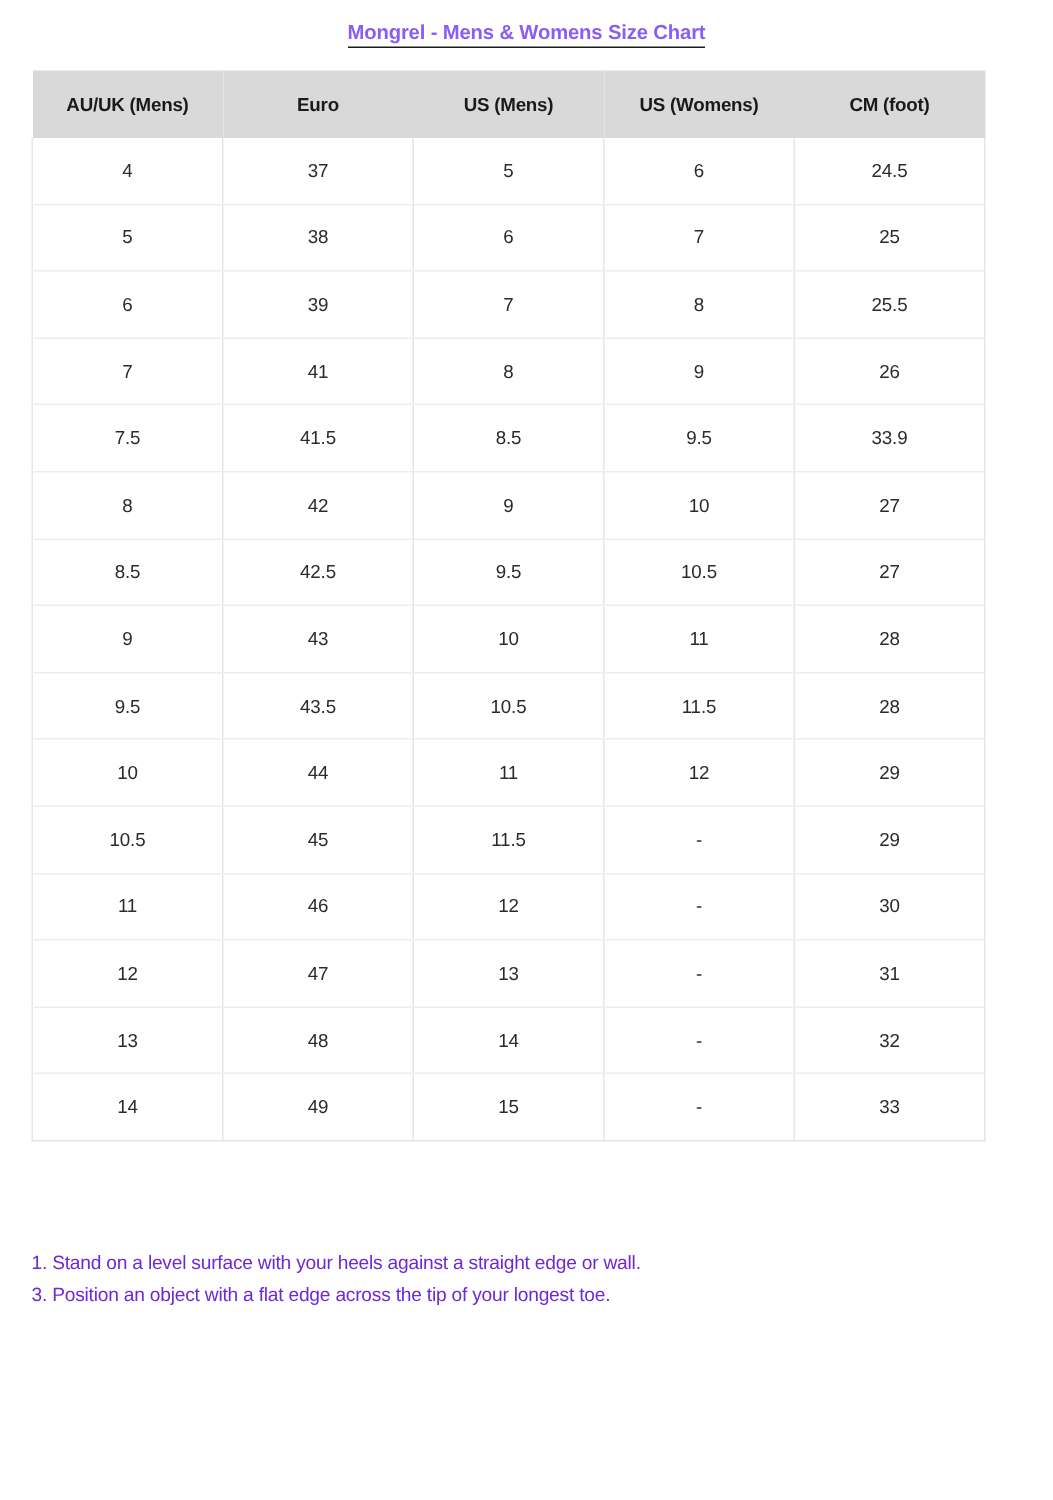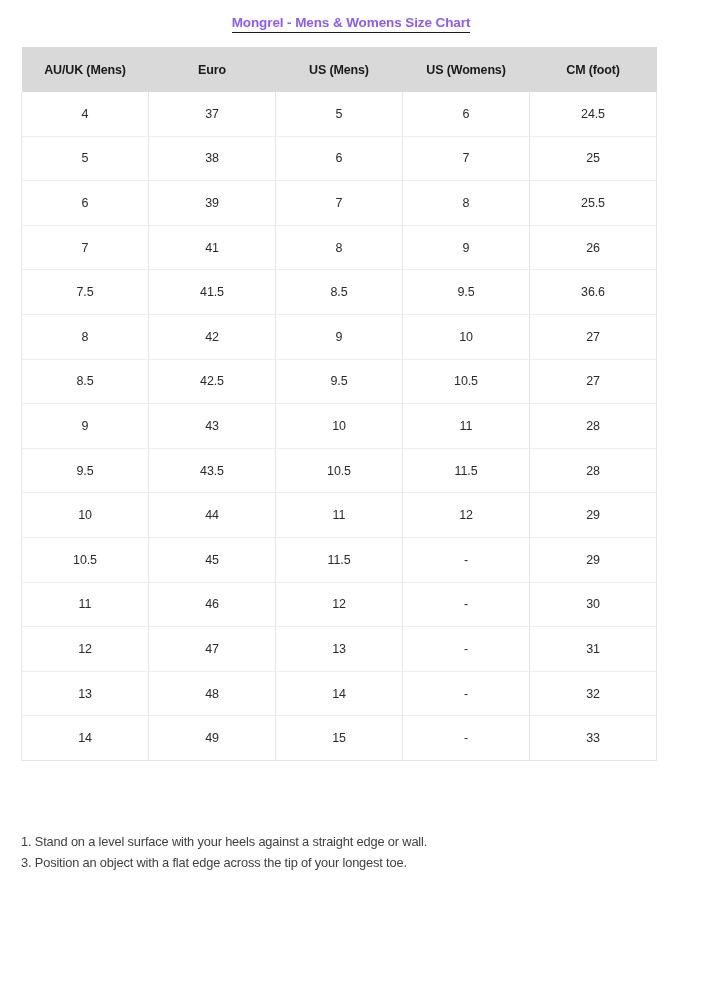--- a/index.html
+++ b/index.html
@@ -95,21 +95,21 @@
   .instructions-heading {
     font-size: 12.8px;
     font-weight: bold;
     color: #1a1a1a;
     margin: 0 0 21px 0;
     letter-spacing: -0.1px;
   }
   .step-line {
     font-size: 12.8px;
     font-weight: normal;
-    color: #404040;
+    color: #6d28d9;
     line-height: 21px;
     letter-spacing: -0.15px;
     white-space: nowrap;
   }
 </style>
 </head>
 <body>
 
 <div class="page">
 
@@ -162,21 +162,21 @@
             <td>41</td>
             <td>8</td>
             <td>9</td>
             <td>26</td>
           </tr>
           <tr>
             <td>7.5</td>
             <td>41.5</td>
             <td>8.5</td>
             <td>9.5</td>
-            <td>36.6</td>
+            <td>33.9</td>
           </tr>
           <tr>
             <td>8</td>
             <td>42</td>
             <td>9</td>
             <td>10</td>
             <td>27</td>
           </tr>
           <tr>
             <td>8.5</td>

